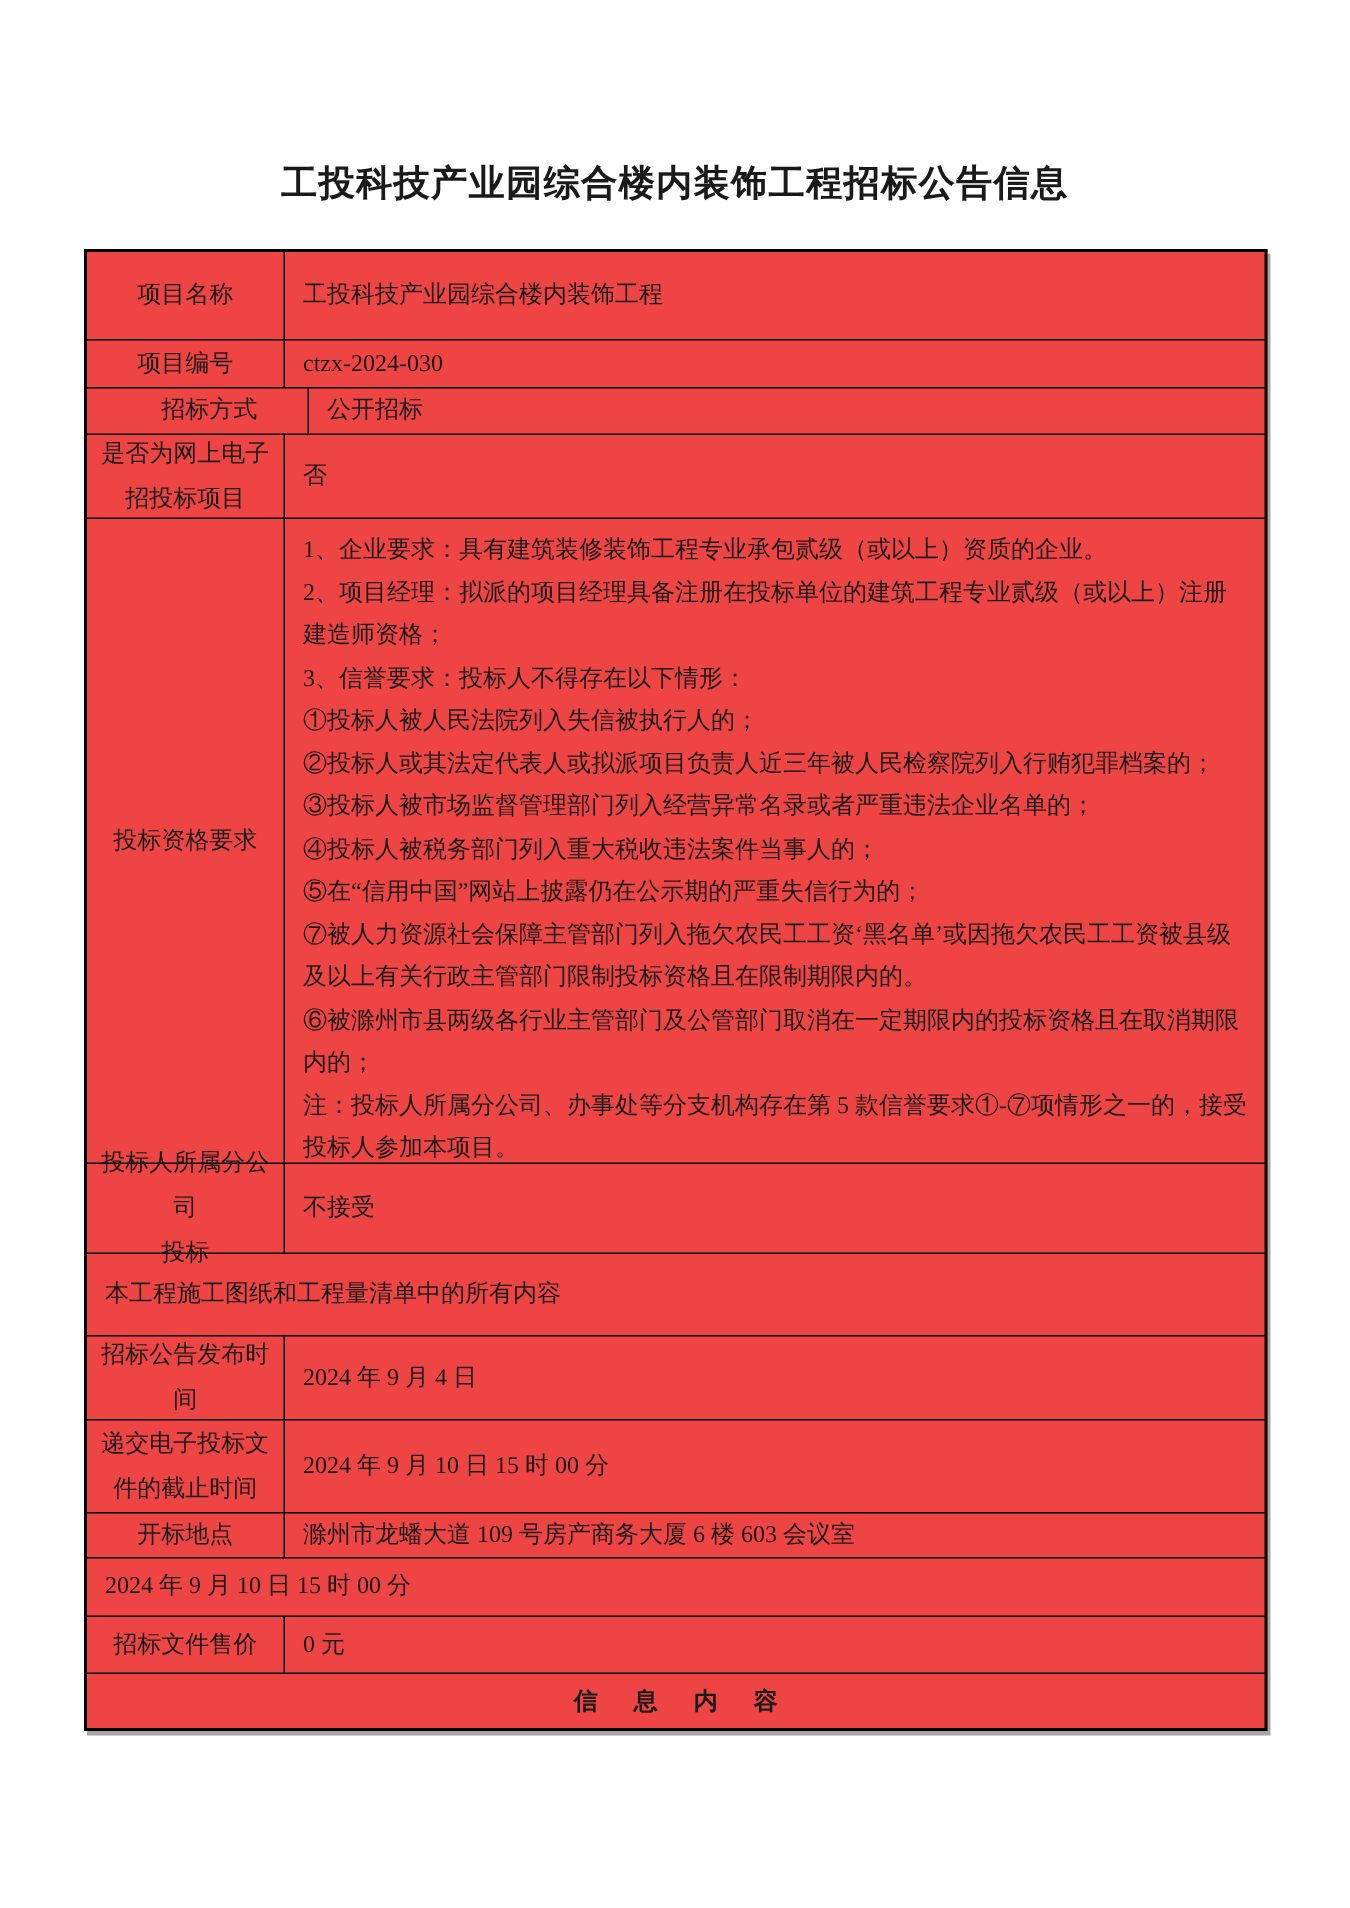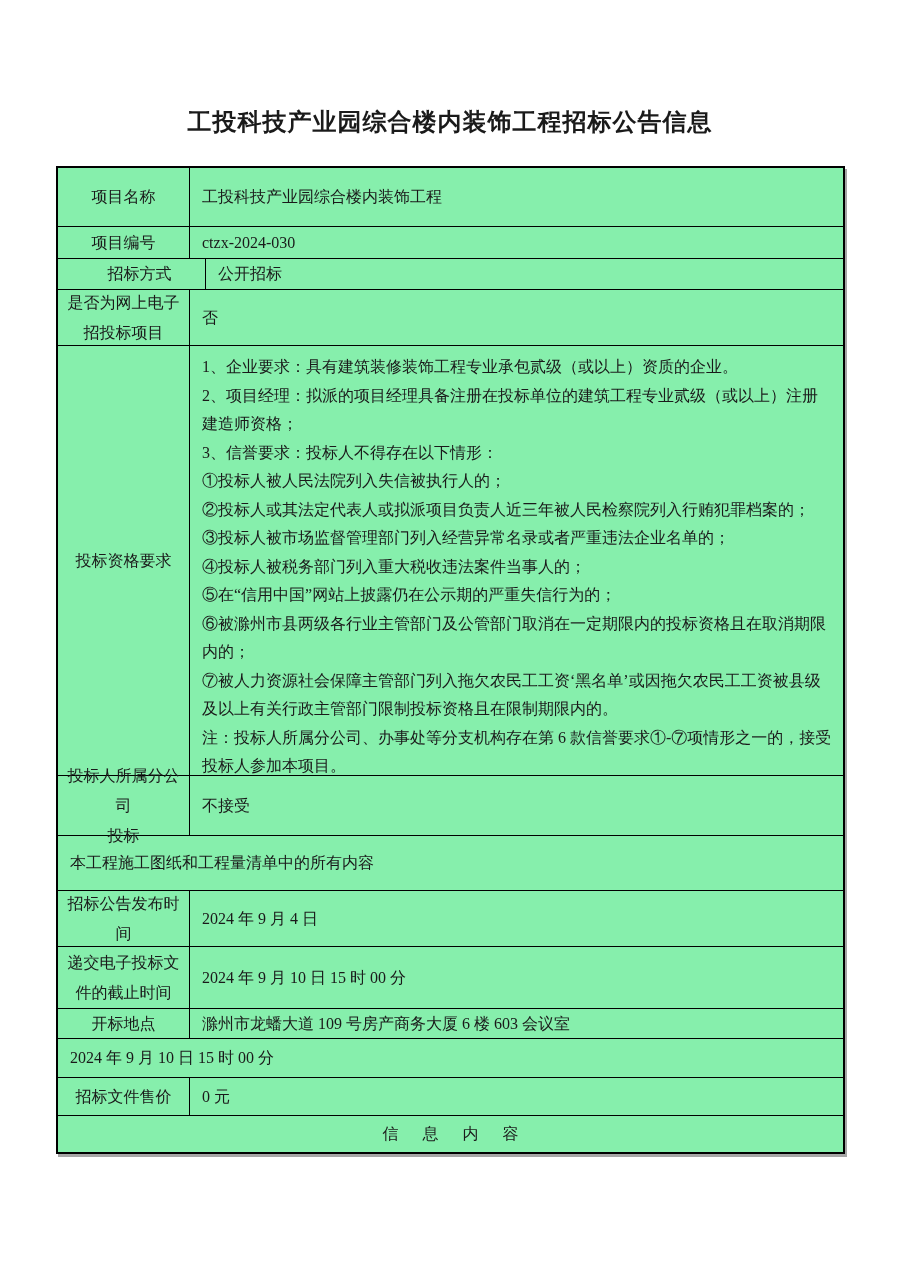--- a/index.html
+++ b/index.html
@@ -22,21 +22,21 @@
     font-weight: bold;
     letter-spacing: 1px;
   }
   .doc-table {
     position: absolute;
     left: 56px;
     top: 166px;
     width: 789px;
     box-sizing: border-box;
     border: 2px solid #000;
-    background: #86efac;
+    background: #ef4444;
     box-shadow: 2px 3px 0 #a6a6a6;
   }
   .row {
     display: flex;
     box-sizing: border-box;
     border-top: 1px solid #000;
   }
   .row:first-child { border-top: none; }
   .cell { box-sizing: border-box; }
   .label {
@@ -82,20 +82,21 @@
   .r13 {
     height: 37px;
     display: flex;
     align-items: center;
     justify-content: center;
     font-size: 16px;
   }
   .footer-text {
     letter-spacing: 24px;
     margin-right: -24px;
+    font-weight: bold;
   }
 </style>
 </head>
 <body>
 
 <div class="page">
 
   <div class="doc-title">工投科技产业园综合楼内装饰工程招标公告信息</div>
 
   <div class="doc-table">
@@ -133,23 +134,23 @@
       <div class="cell label">投标资格要求</div>
       <div class="cell value">
         <p>1、企业要求：具有建筑装修装饰工程专业承包贰级（或以上）资质的企业。</p>
         <p>2、项目经理：拟派的项目经理具备注册在投标单位的建筑工程专业贰级（或以上）注册建造师资格；</p>
         <p>3、信誉要求：投标人不得存在以下情形：</p>
         <p>①投标人被人民法院列入失信被执行人的；</p>
         <p>②投标人或其法定代表人或拟派项目负责人近三年被人民检察院列入行贿犯罪档案的；</p>
         <p>③投标人被市场监督管理部门列入经营异常名录或者严重违法企业名单的；</p>
         <p>④投标人被税务部门列入重大税收违法案件当事人的；</p>
         <p>⑤在“信用中国”网站上披露仍在公示期的严重失信行为的；</p>
+        <p>⑦被人力资源社会保障主管部门列入拖欠农民工工资‘黑名单’或因拖欠农民工工资被县级及以上有关行政主管部门限制投标资格且在限制期限内的。</p>
         <p>⑥被滁州市县两级各行业主管部门及公管部门取消在一定期限内的投标资格且在取消期限内的；</p>
-        <p>⑦被人力资源社会保障主管部门列入拖欠农民工工资‘黑名单’或因拖欠农民工工资被县级及以上有关行政主管部门限制投标资格且在限制期限内的。</p>
-        <p>注：投标人所属分公司、办事处等分支机构存在第 6 款信誉要求①-⑦项情形之一的，接受投标人参加本项目。</p>
+        <p>注：投标人所属分公司、办事处等分支机构存在第 5 款信誉要求①-⑦项情形之一的，接受投标人参加本项目。</p>
       </div>
     </div>
 
     <div class="row r6">
       <div class="cell label">投标人所属分公司
 投标</div>
       <div class="cell value">
           <span>不接受</span>
         </div>
     </div>

